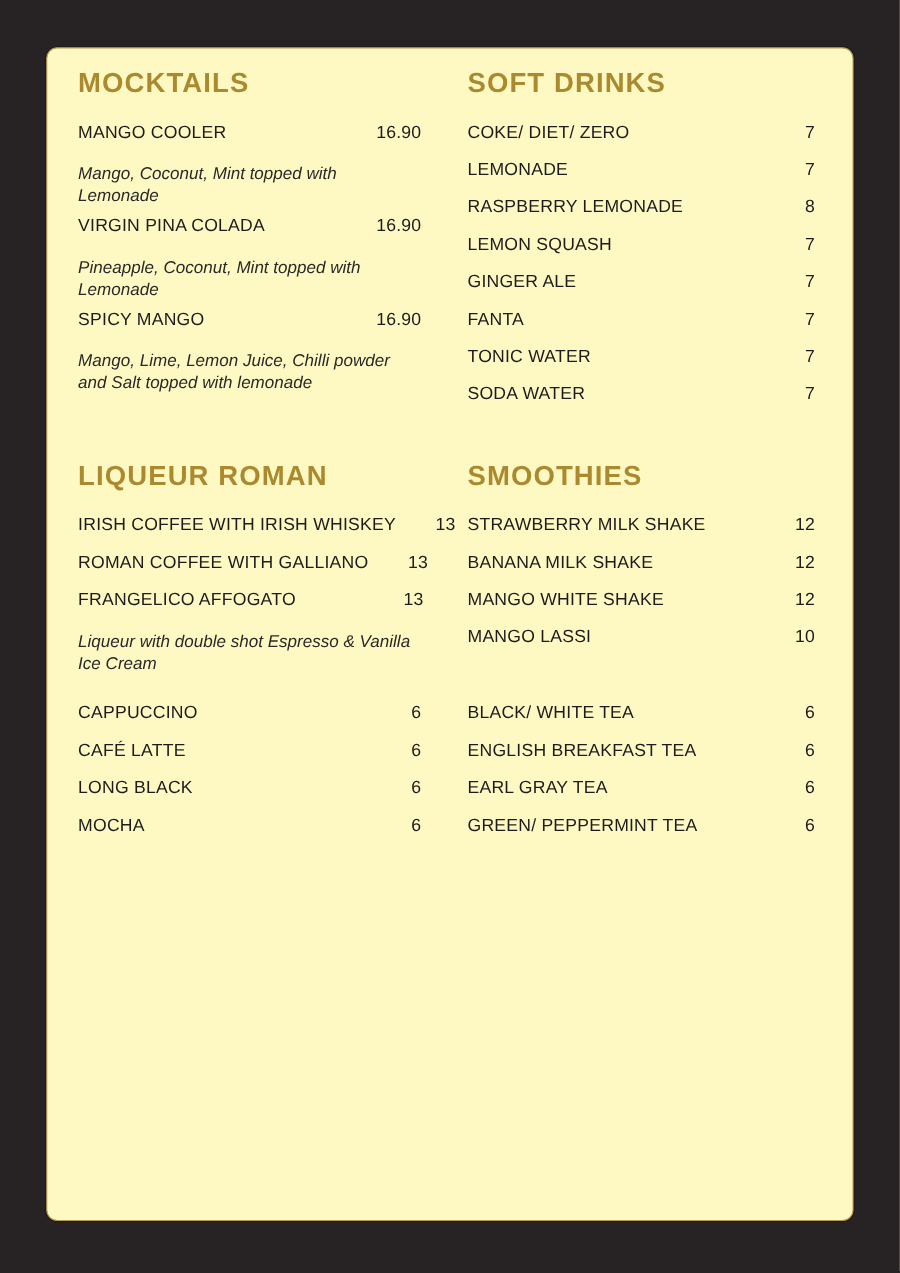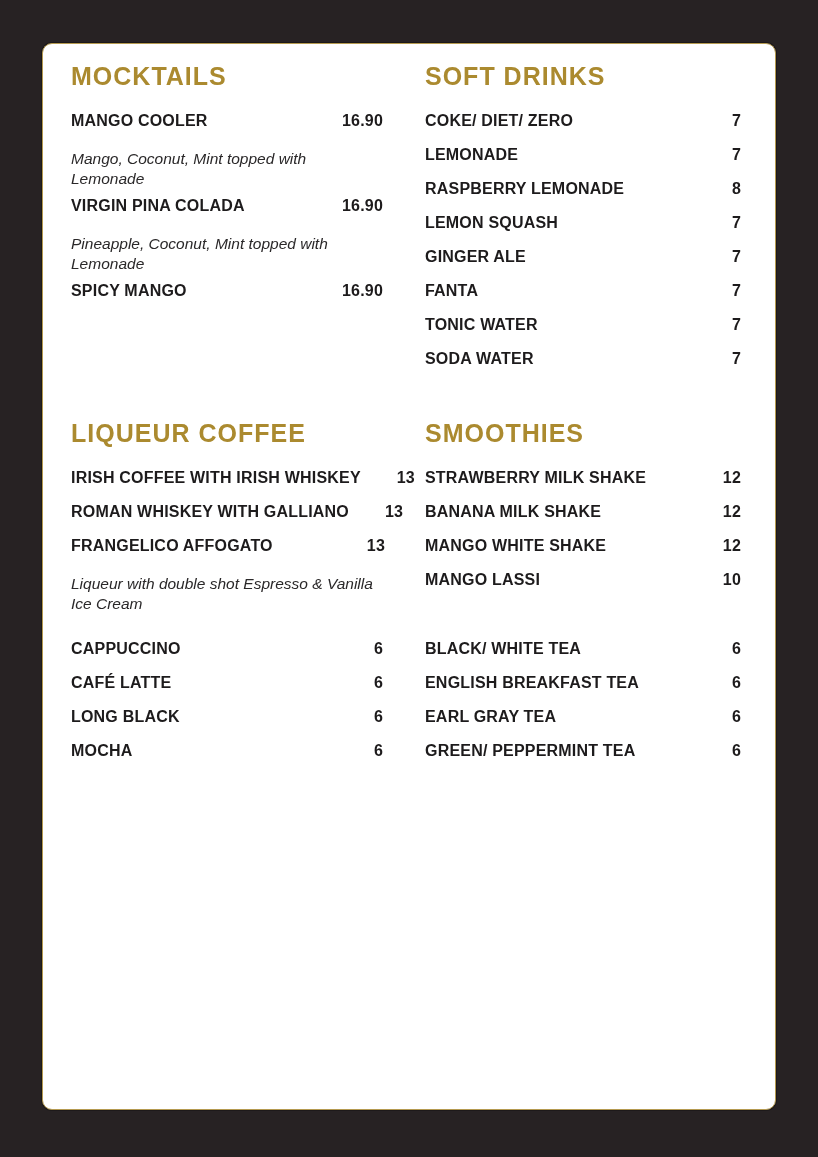--- a/index.html
+++ b/index.html
@@ -7,21 +7,21 @@
   body {
     background:#272223;
     font-family:"Liberation Sans", sans-serif;
     position:relative;
     overflow:hidden;
   }
   .menu-card {
     position:absolute;
     left:42px; top:43px;
     width:734px; height:1067px;
-    background:#ffffff;
+    background:#fef9c3;
     border:1px solid #b59a50;
     border-radius:10px;
     box-shadow:0 0 0 1px rgba(0,0,0,0.25);
   }
   .section { position:absolute; }
   .sec-mocktails     { left:28px;  top:20px;  width:312px; }
   .sec-soft-drinks   { left:382px; top:20px;  width:316px; }
   .sec-liqueur       { left:28px;  top:377px; width:314px; }
   .sec-smoothies     { left:382px; top:377px; width:316px; }
   .sec-coffee-tea    { left:28px;  top:597px; width:670px; }
@@ -32,21 +32,21 @@
     letter-spacing:1px;
     color:#ab8a2f;
     margin-bottom:24px;
   }
   .row {
     display:flex;
     justify-content:space-between;
     align-items:baseline;
     font-size:16px;
     line-height:16px;
-    font-weight:bold;
+    font-weight:normal;
     color:#1d1b1c;
     letter-spacing:0.2px;
     margin-bottom:18px;
   }
   .item-name { white-space:nowrap; }
   .item-price { text-align:right; padding-left:8px;margin-left:28px; }
   .item-block { margin-bottom:10px; }
   .item-block .row { margin-bottom:0; }
   .item-desc {
     font-style:italic;
@@ -81,20 +81,21 @@
         <span class="item-price">16.90</span>
       </div>
       <div class="item-desc">Pineapple, Coconut, Mint topped with Lemonade</div>
     </div>
 
     <div class="item-block">
       <div class="row">
         <span class="item-name">SPICY MANGO</span>
         <span class="item-price">16.90</span>
       </div>
+      <div class="item-desc">Mango, Lime, Lemon Juice, Chilli powder and Salt topped with lemonade</div>
     </div>
   </div>
 
   <div class="section sec-soft-drinks">
     <div class="section-title">SOFT DRINKS</div>
 
     <div class="row">
       <span class="item-name">COKE/ DIET/ ZERO</span>
       <span class="item-price">7</span>
     </div>
@@ -122,28 +123,28 @@
       <span class="item-name">TONIC WATER</span>
       <span class="item-price">7</span>
     </div>
     <div class="row">
       <span class="item-name">SODA WATER</span>
       <span class="item-price">7</span>
     </div>
   </div>
 
   <div class="section sec-liqueur">
-    <div class="section-title">LIQUEUR COFFEE</div>
+    <div class="section-title">LIQUEUR ROMAN</div>
 
     <div class="row">
       <span class="item-name">IRISH COFFEE WITH IRISH WHISKEY</span>
       <span class="item-price">13</span>
     </div>
     <div class="row">
-      <span class="item-name">ROMAN WHISKEY WITH GALLIANO</span>
+      <span class="item-name">ROMAN COFFEE WITH GALLIANO</span>
       <span class="item-price">13</span>
     </div>
     <div class="item-block">
       <div class="row">
         <span class="item-name">FRANGELICO AFFOGATO</span>
         <span class="item-price">13</span>
       </div>
       <div class="item-desc">Liqueur with double shot Espresso &amp; Vanilla Ice Cream</div>
     </div>
   </div>

